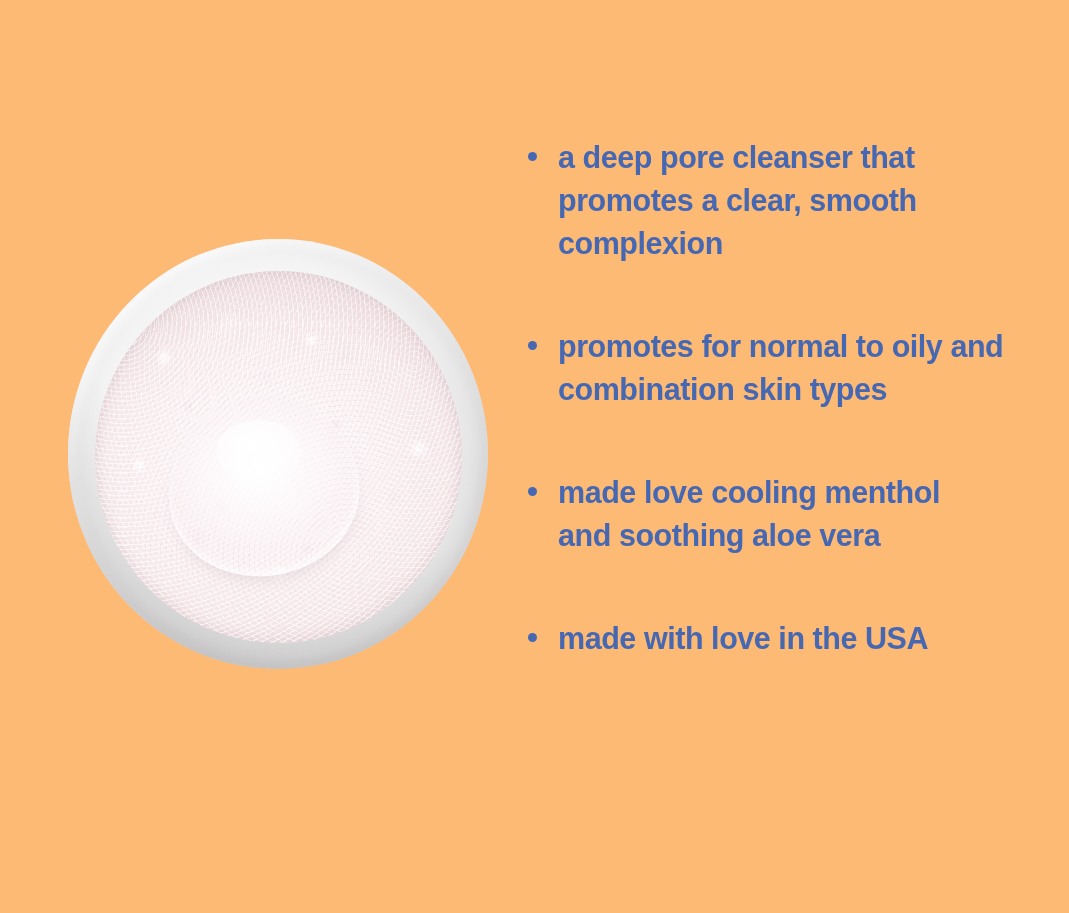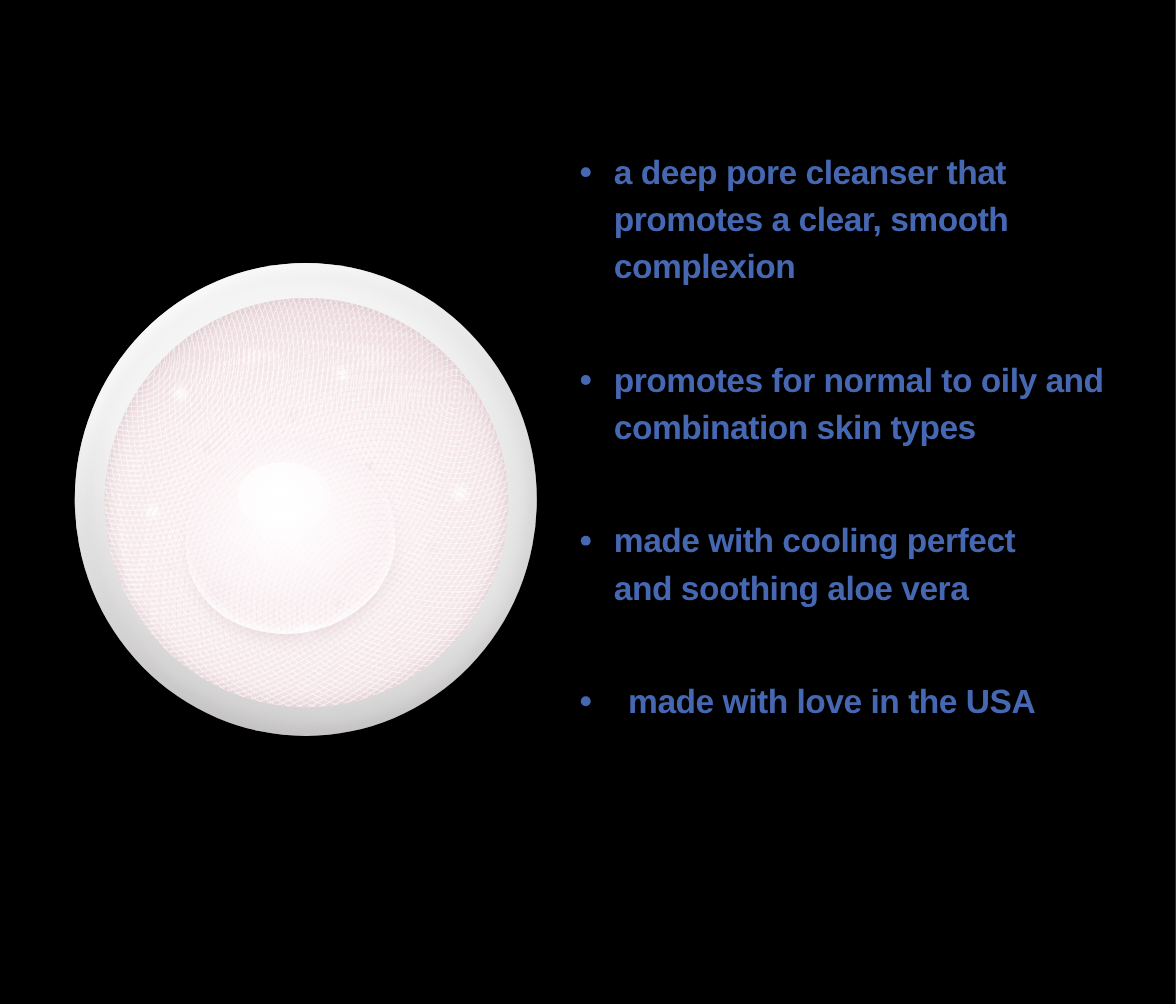--- a/index.html
+++ b/index.html
@@ -12,21 +12,21 @@
     width: 1069px;
     height: 913px;
     overflow: hidden;
     font-family: "Liberation Sans", sans-serif;
   }
 
   #page {
     position: relative;
     width: 1069px;
     height: 913px;
-    background: #000000;
+    background: #fdba74;
   }
 
   
   .product-photo {
     position: absolute;
     left: 68px;
     top: 239px;
     width: 420px;
     height: 430px;
   }
@@ -159,21 +159,21 @@
     position: absolute;
     left: 528px;
     top: 136px;
     width: 541px;
   }
   .feature-item {
     display: flex;
     align-items: flex-start;
     margin-bottom: 60px;
   }
-  .feature-item:last-child { margin-bottom: 0; gap: 13px; }
+  .feature-item:last-child { margin-bottom: 0; }
 
   .bullet-dot {
     flex: 0 0 auto;
     width: 9px;
     height: 9px;
     border-radius: 50%;
     background: #4668b3;
     margin-top: 16px;
     margin-right: 21px;
   }
@@ -216,21 +216,21 @@
     </li>
 
     <li class="feature-item">
       <span class="bullet-dot"></span>
       <span class="feature-text">promotes for normal to oily and
 combination skin types</span>
     </li>
 
     <li class="feature-item">
       <span class="bullet-dot"></span>
-      <span class="feature-text">made with cooling perfect
+      <span class="feature-text">made love cooling menthol
 and soothing aloe vera</span>
     </li>
 
     <li class="feature-item">
       <span class="bullet-dot"></span>
       <span class="feature-text">made with love in the USA</span>
     </li>
 
   </ul>
 

